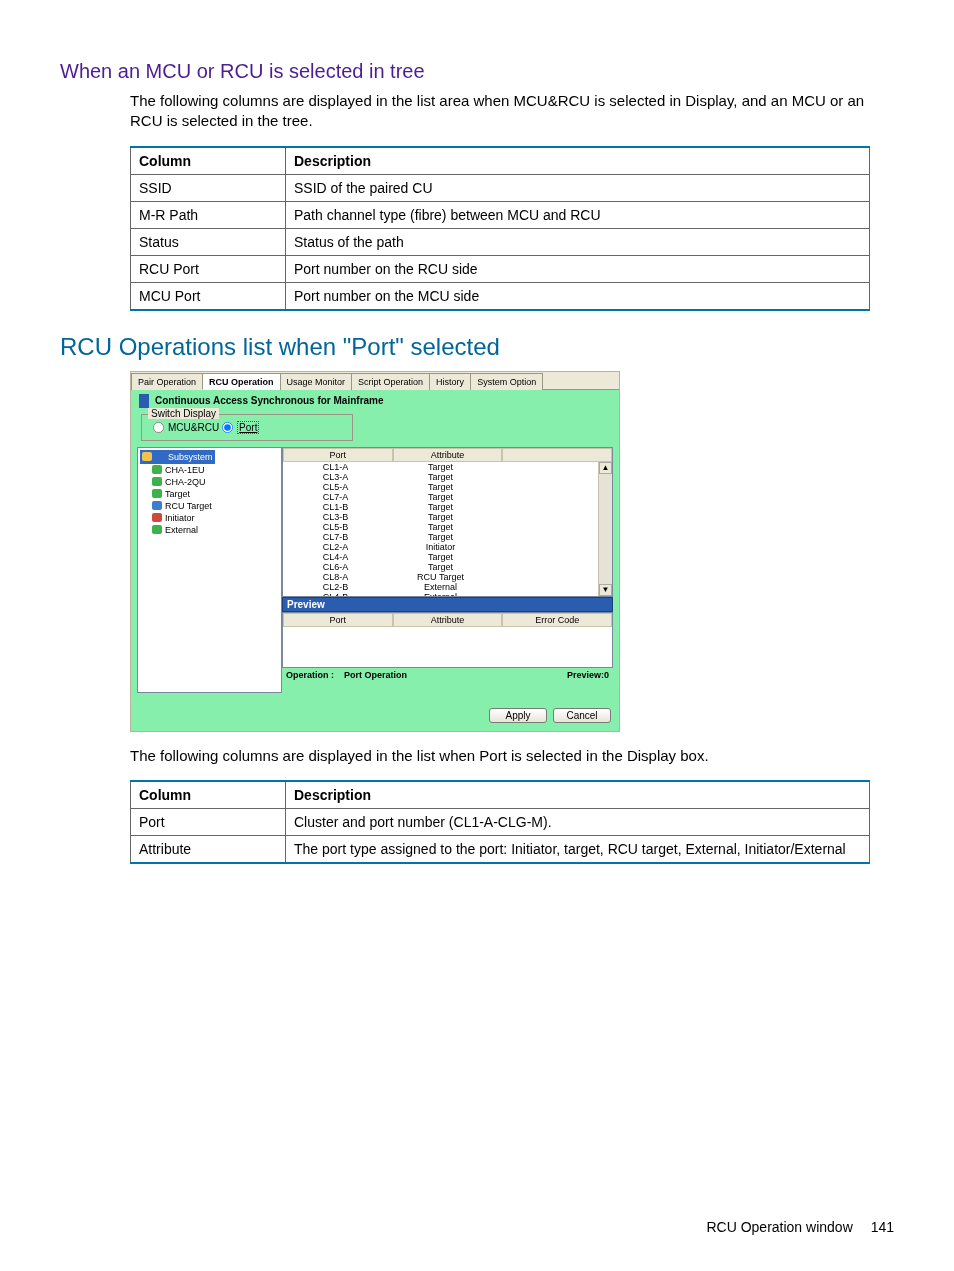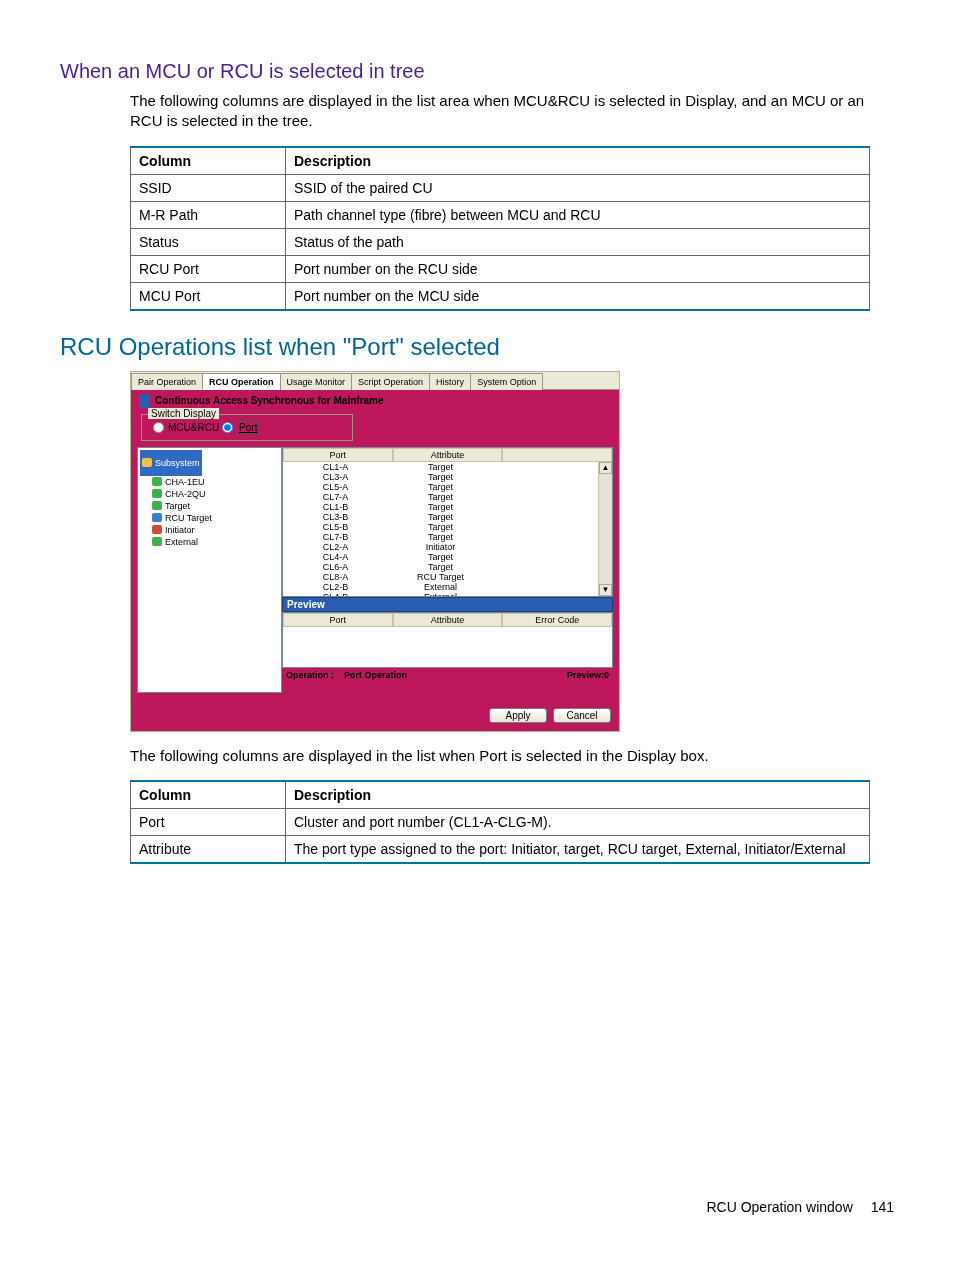--- a/index.html
+++ b/index.html
@@ -49,21 +49,21 @@
   table.doc-table tbody tr:last-child { border-bottom: 2px solid #0073a8; }
   table.doc-table col.col1 { width: 155px; }
 
   
   .shot {
     width: 490px;
     margin: 6px 0 14px 70px;
     font-family: "Segoe UI", Tahoma, sans-serif;
     font-size: 10px;
     color: #000;
-    background: #be185d;
+    background: #86efac;
     border: 1px solid #b9b39a;
     position: relative;
   }
   .tabs-strip {
     display: flex;
     border-bottom: 1px solid #9a9686;
     background: #ece9d8;
     font-size: 9px;
   }
   .tab {
@@ -118,22 +118,22 @@
   }
   .tree-pane {
     width: 145px;
     background: #fff;
     border: 1px solid #7a889b;
     height: 246px;
     padding: 2px;
     font-size: 9px;
   }
   .tree-root {
-    display: flex; align-items: center; gap: 3px;
-    background: #316ac5; color: #fff; padding: 8px 2px;
+    display: flex; align-items: center; gap: 16px;
+    background: #316ac5; color: #fff; padding: 2px 2px;
     width: max-content;
   }
   .tree-icon { width: 10px; height: 9px; border-radius: 2px; display: inline-block; }
   .ic-folder { background: #f3c24a; }
   .ic-green { background: #3eb24a; }
   .ic-green2 { background: #3eb24a; }
   .ic-blue  { background: #3a7fcf; }
   .ic-red   { background: #d04a3b; }
   .tree-children { margin-left: 12px; }
   .tree-item { display: flex; align-items: center; gap: 3px; padding: 0 0; line-height: 12px; }
@@ -212,21 +212,21 @@
     width: 58px;
     border: 1px solid #7a7a7a;
     background: linear-gradient(#fff,#e8e5d7);
     border-radius: 3px;
     text-align: center;
     margin-top: 11px;
   }
 
   .footer {
     position: absolute;
-    bottom: 56px;
+    bottom: 36px;
     right: 60px;
     font-size: 14px;
   }
   .footer .pn { margin-left: 14px; }
 </style>
 </head>
 <body>
 
 <div class="h2-blue">When an MCU or RCU is selected in tree</div>
 <p class="body-text">The following columns are displayed in the list area when MCU&amp;RCU is selected in Display, and an MCU or an RCU is selected in the tree.</p>

